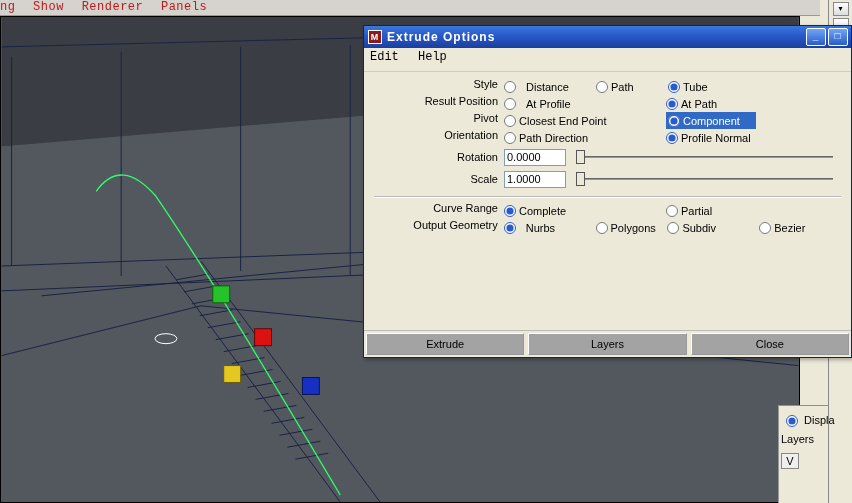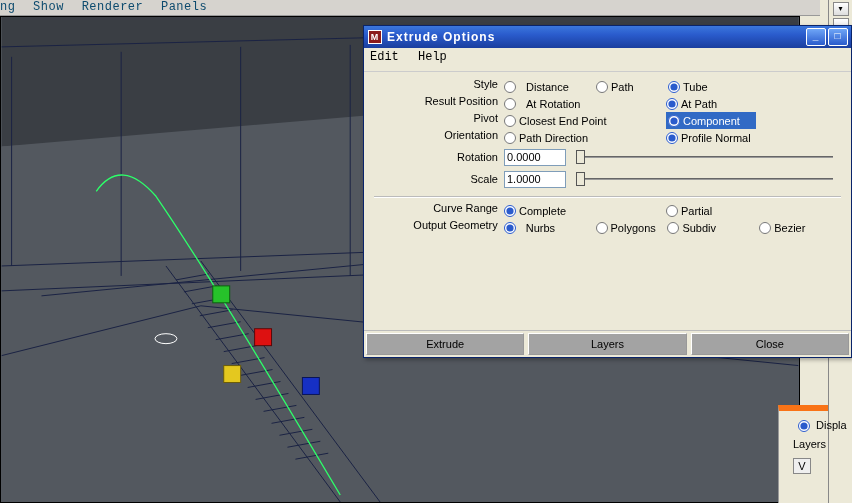--- a/index.html
+++ b/index.html
@@ -16,21 +16,21 @@
   .main-menubar {
     position: absolute;
     top: 0; left: 0;
     height: 16px;
     width: 820px;
     background: #d6d3ce;
     font-family: "Courier New", monospace;
     font-size: 12px;
     letter-spacing: 0.5px;
     padding-left: 0;
-    color: #0c4a6e;
+    color: #b91c1c;
     border-bottom: 1px solid #999;
   }
   .main-menubar span { margin-right: 10px; }
 
   .right-bar {
     position: absolute;
     top: 0; right: 0;
     width: 24px;
     height: 503px;
     background: #ece9d8;
@@ -56,23 +56,23 @@
   .viewport svg { width: 100%; height: 100%; display: block; }
 
   .side-panel {
     position: absolute;
     right: 24px;
     top: 405px;
     width: 50px;
     height: 98px;
     background: #ece9d8;
     border-left: 1px solid #999;
-    border-top: 6px solid #f97316;
+    border-top: 1px solid #f97316;
     font-size: 11px;
-    padding: 4px 14px;
+    padding: 4px 2px;
   }
   .side-panel .radio-row { white-space: nowrap; display: flex; align-items: center; gap: 3px; padding: 2px 0; }
   .side-panel .lbl { padding: 4px 0; }
   .side-panel .tinybtn { border: 1px solid #888; background: #efefef; width: 18px; height: 16px; text-align: center; line-height: 14px; margin-top: 4px; }
 
   .dialog {
     position: absolute;
     left: 363px;
     top: 25px;
     width: 489px;
@@ -322,21 +322,21 @@
       <label class="opt-radio col-c">
           <input type="radio" name="style" checked="" style="">
           <span>Tube</span>
         </label>
     </div>
 
     <div class="opt-row">
       <span class="opt-label">Result Position</span>
       <label class="opt-radio col-a">
           <input type="radio" name="rp" style="">
-          <span>At Rotation</span>
+          <span>At Profile</span>
         </label>
       <span class="col-b"></span>
       <label class="opt-radio col-c">
           <input type="radio" name="rp" checked="" style="">
           <span>At Path</span>
         </label>
     </div>
 
     <div class="opt-row">
       <span class="opt-label">Pivot</span>

